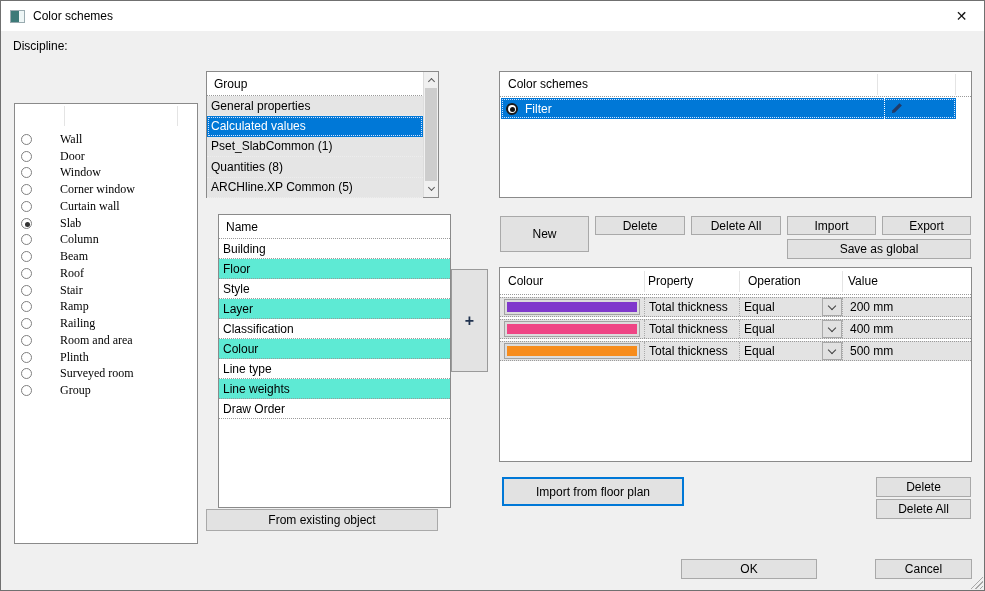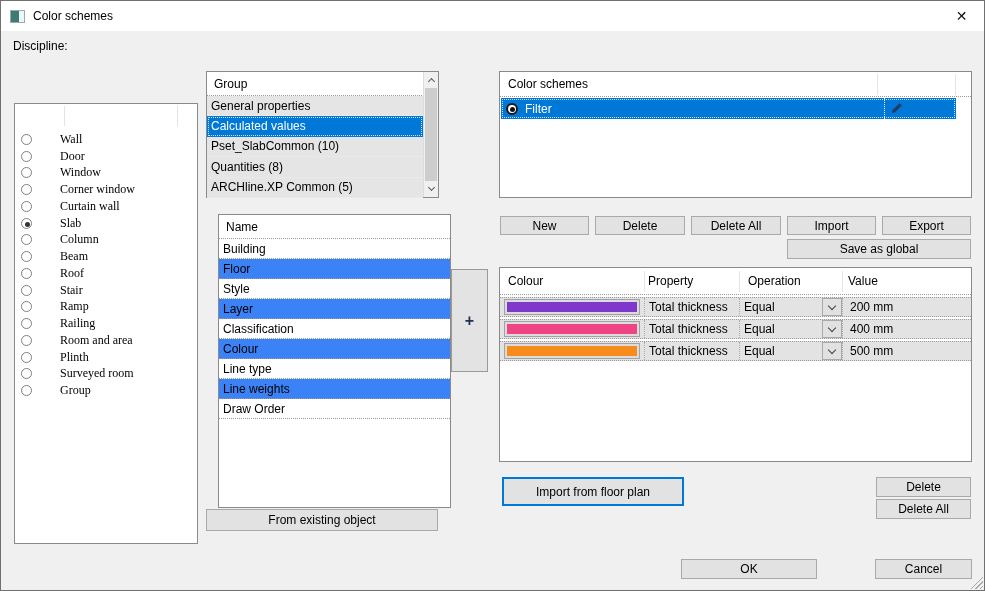--- a/index.html
+++ b/index.html
@@ -42,39 +42,39 @@
   .grp-row{height:20.4px;display:flex;align-items:center;padding-left:4px;background:#e5e5e5;border-bottom:1px dotted #ededed;white-space:nowrap;overflow:hidden;}
   .grp-row.sel{background:#0078d7;color:#fff;outline:1px dotted #cfe0ff;outline-offset:-2px;border-bottom-color:#0078d7;}
   .scrollbar{position:absolute;right:0;top:0;bottom:0;width:15px;background:#f0f0f0;border-left:1px solid #dcdcdc;display:flex;flex-direction:column;}
   .sb-btn{height:16px;display:flex;align-items:center;justify-content:center;background:#f0f0f0;}
   .sb-btn .chv{width:5px;height:5px;border-color:#5a5a5a;}
   .sb-thumb{flex:1;background:#cdcdcd;margin:0 1px;}
 
   
   .name-list{left:205px;top:213px;width:233px;height:294px;margin-left:12px;}
   .nm-row{height:20px;display:flex;align-items:center;padding-left:4px;border-bottom:1px dotted #9a9a9a;}
-  .nm-row.alt{background:#3b82f6;}
+  .nm-row.alt{background:#5eead4;}
 
   .btn{position:absolute;background:#e2e2e2;border:1px solid #a9a9a9;display:flex;align-items:center;justify-content:center;cursor:default;white-space:nowrap;}
   .from-existing{left:205px;top:508px;width:232px;height:22px;}
   .plus-btn{left:450px;top:268px;width:37px;height:103px;background:#e3e3e3;border-color:#9a9a9a;font-size:16px;font-weight:bold;color:#20324f;}
 
   
   .schemes-list{left:498px;top:70px;width:473px;height:127px;}
   .schemes-list .list-header{position:relative;height:25px;padding-left:8px;}
   .schemes-list .list-header i{position:absolute;top:2px;width:1px;height:21px;background:#e4e4e4;}
   .sch-v1{left:377px;} .sch-v2{left:455px;}
   .scheme-row{position:absolute;left:1px;top:26px;width:455px;height:21px;background:#0078d7;color:#fff;display:flex;align-items:center;outline:1px dotted #cfe0ff;outline-offset:-2px;}
   .scheme-row .radio{width:12px;height:12px;border:2px solid #1a1a1a;margin-left:5px;}
   .scheme-row .radio.checked::after{left:2px;top:2px;background:#111;}
   .scheme-row .sch-label{margin-left:7px;flex:1;}
   .row-div{width:1px;height:21px;border-left:1px dotted #fff;margin-right:5px;}
   .pencil{display:flex;align-items:center;width:66px;}
 
-  .b-new{left:499px;top:215px;width:89px;height:19px;}
+  .b-new{left:499px;top:215px;width:89px;height:36px;}
   .b-del{left:594px;top:215px;width:90px;height:19px;}
   .b-delall{left:690px;top:215px;width:90px;height:19px;}
   .b-import{left:786px;top:215px;width:89px;height:19px;}
   .b-export{left:881px;top:215px;width:89px;height:19px;}
   .b-global{left:786px;top:238px;width:184px;height:20px;}
 
   
   .rules-table{left:498px;top:266px;width:473px;height:195px;}
   .tbl-header{position:relative;height:27px;display:flex;align-items:center;border-bottom:1px dotted #9a9a9a;}
   .tbl-header i{position:absolute;top:3px;width:1px;height:21px;background:#e4e4e4;}
@@ -188,21 +188,21 @@
           <span class="el-label">Group</span>
         </div>
     </div>
   </div>
 
   <div class="panel grp-list">
     <div class="list-header">Group</div>
     <div class="grp-rows">
       <div class="grp-row">General properties</div>
       <div class="grp-row sel">Calculated values</div>
-      <div class="grp-row">Pset_SlabCommon (10)</div>
+      <div class="grp-row">Pset_SlabCommon (1)</div>
       <div class="grp-row">Quantities (8)</div>
       <div class="grp-row">ARCHline.XP Common (5)</div>
     </div>
     <div class="scrollbar">
       <div class="sb-btn">
           <span class="chv up"></span>
         </div>
       <div class="sb-thumb"></div>
       <div class="sb-btn">
           <span class="chv"></span>

